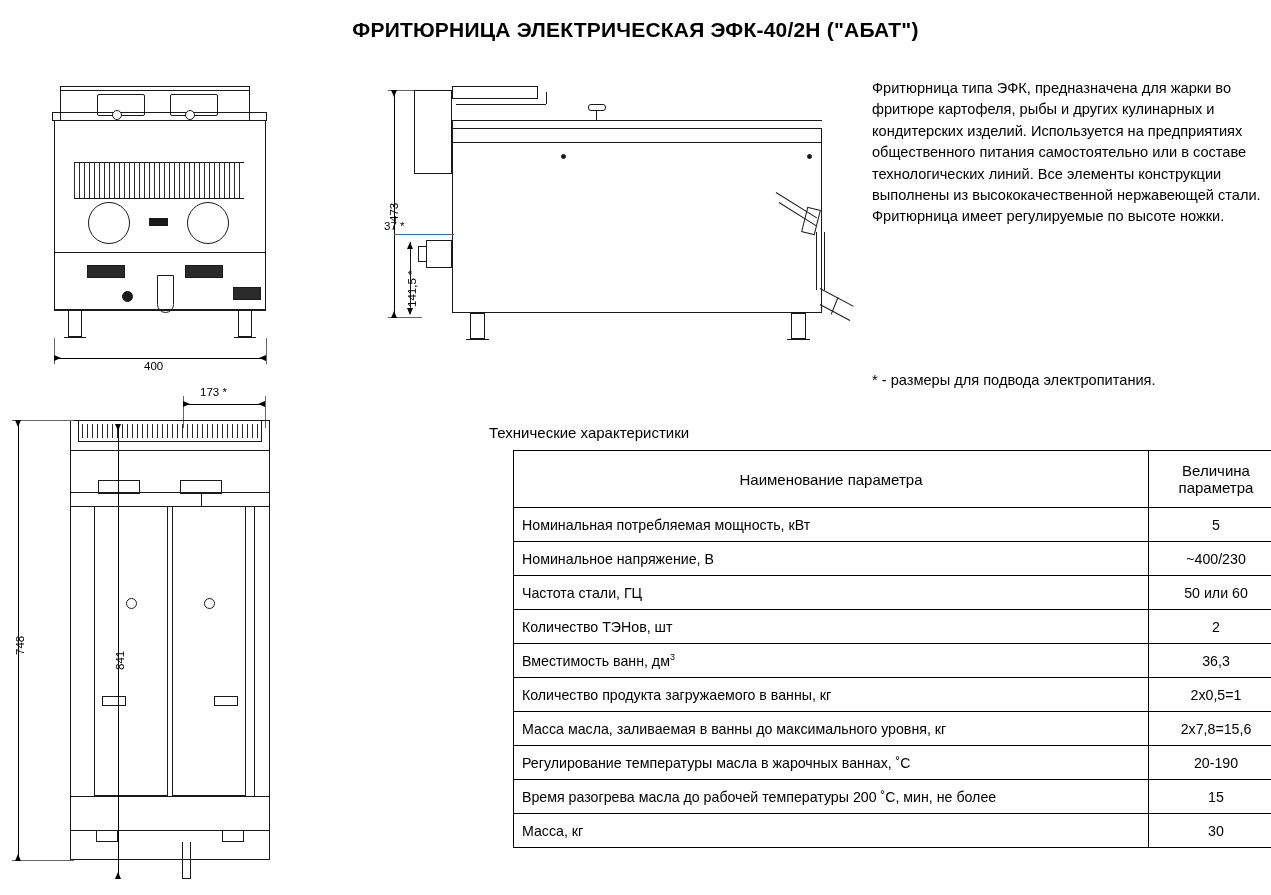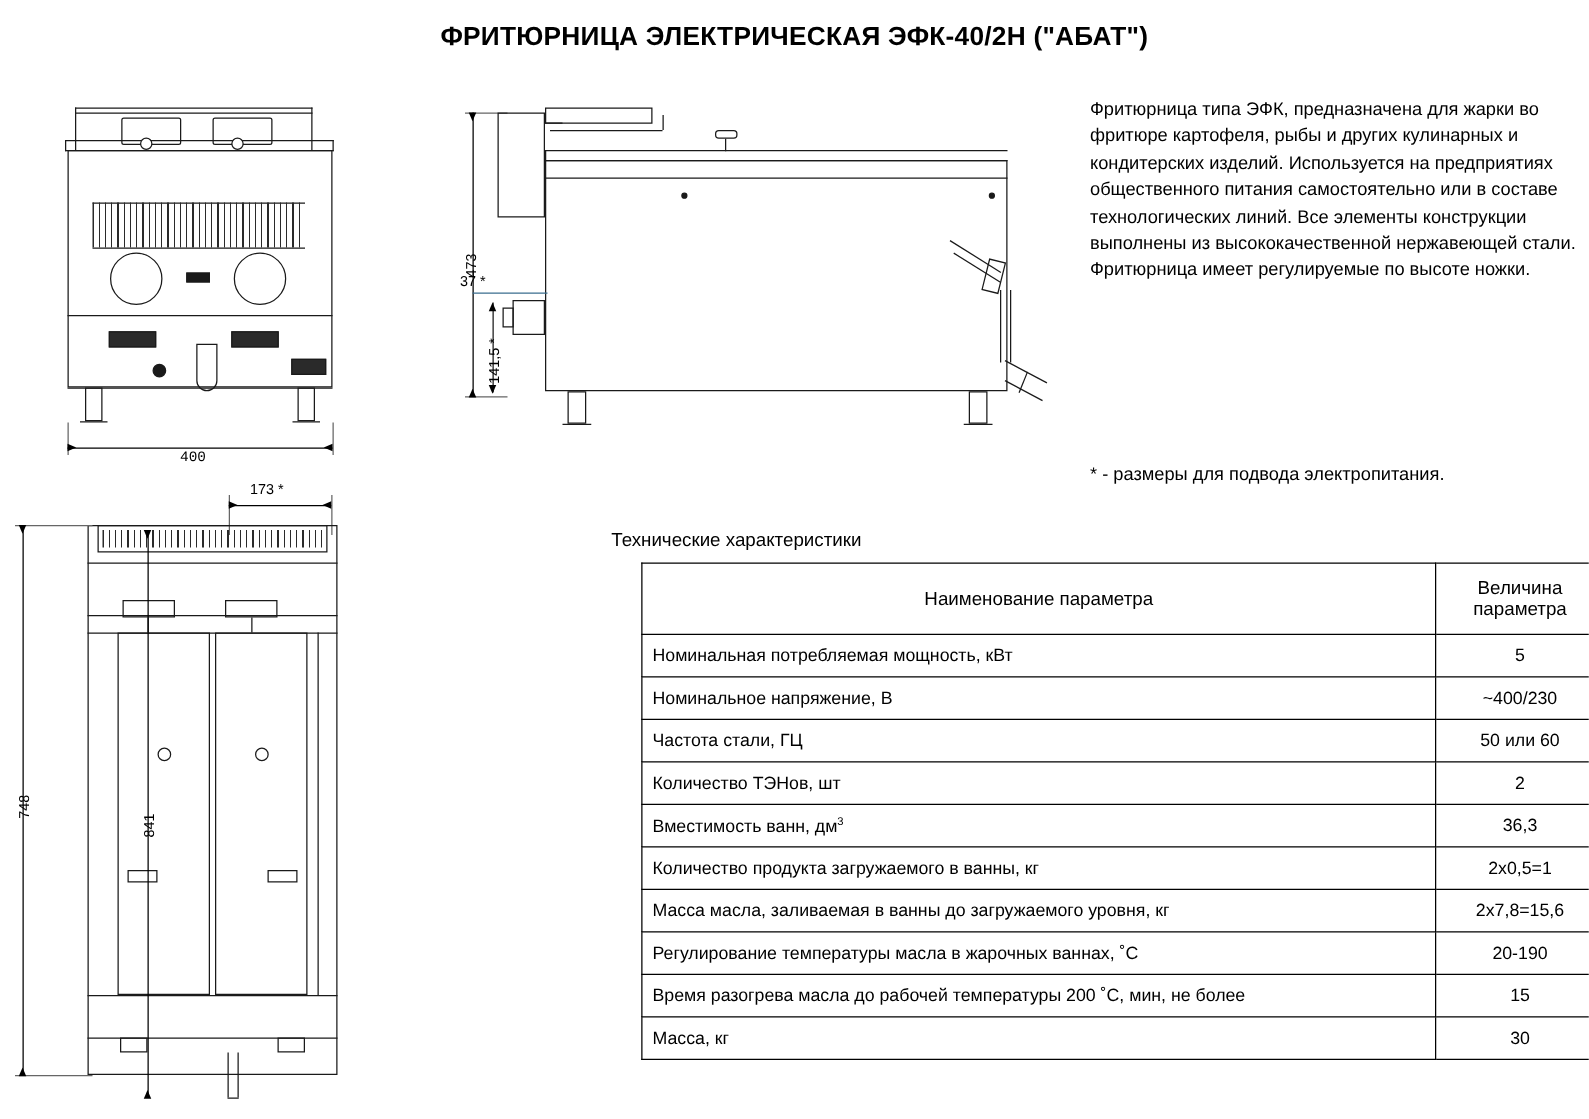--- a/index.html
+++ b/index.html
@@ -100,21 +100,21 @@
     width: 118px;
   }
   table.specs td.name {
     text-align: left;
   }
   sup { font-size: 9px; }
 
   
   #front-view { left: 52px; top: 82px; width: 240px; height: 260px; }
   
-  #side-view { left: 380px; top: 82px; width: 470px; height: 270px; }
+  #side-view { left: 396px; top: 82px; width: 470px; height: 270px; }
   
   #top-view { left: 40px; top: 410px; width: 300px; height: 470px; }
 
   .hatch {
     position: absolute;
     background:
       repeating-linear-gradient(90deg, #2a2a2a 0px, #2a2a2a 1px, transparent 1px, transparent 5px);
   }
   .knob {
     position: absolute;
@@ -190,21 +190,21 @@
   <div class="box" style="left:16px; top:228px; width:14px; height:27px;"></div>
   <div class="box" style="left:186px; top:228px; width:14px; height:27px;"></div>
   <div class="ln h" style="left:12px; top:255px; width:22px;"></div>
   <div class="ln h" style="left:182px; top:255px; width:22px;"></div>
 
   <div class="ln v" style="left:2px; top:256px; height:26px; background:#666;"></div>
   <div class="ln v" style="left:214px; top:256px; height:26px; background:#666;"></div>
   <div class="dim-line" style="left:2px; top:276px; width:212px; height:1px;"></div>
   <div class="arrow-r" style="left:2px; top:273px;"></div>
   <div class="arrow-l" style="left:207px; top:273px;"></div>
-  <div class="dim-text" style="left:92px; top:278px;font-family:Liberation Mono, monospace;">400</div>
+  <div class="dim-text" style="left:92px; top:278px;">400</div>
 </div>
 
 <div class="drawing" id="side-view">
 
   <div class="ln h" style="left:-8px; top:8px; width:34px; background:#666;"></div>
   <div class="ln h" style="left:-8px; top:235px; width:34px; background:#666;"></div>
   <div class="dim-line" style="left:-2px; top:8px; width:1px; height:227px;"></div>
   <div class="arrow-d" style="left:-5px; top:8px;"></div>
   <div class="arrow-u" style="left:-5px; top:229px;"></div>
   <div class="dim-text vert" style="left:-8px; top:140px;">473</div>
@@ -332,21 +332,21 @@
       </tr>
       <tr>
         <td class="name">Вместимость ванн, дм<sup>3</sup></td>
         <td class="val">36,3</td>
       </tr>
       <tr>
         <td class="name">Количество продукта загружаемого в ванны, кг</td>
         <td class="val">2х0,5=1</td>
       </tr>
       <tr>
-        <td class="name">Масса масла, заливаемая в ванны до загружаемого уровня, кг</td>
+        <td class="name">Масса масла, заливаемая в ванны до максимального уровня, кг</td>
         <td class="val">2х7,8=15,6</td>
       </tr>
       <tr>
         <td class="name">Регулирование температуры масла в жарочных ваннах, ˚С</td>
         <td class="val">20-190</td>
       </tr>
       <tr>
         <td class="name">Время разогрева масла до рабочей температуры 200 ˚С, мин, не более</td>
         <td class="val">15</td>
       </tr>

